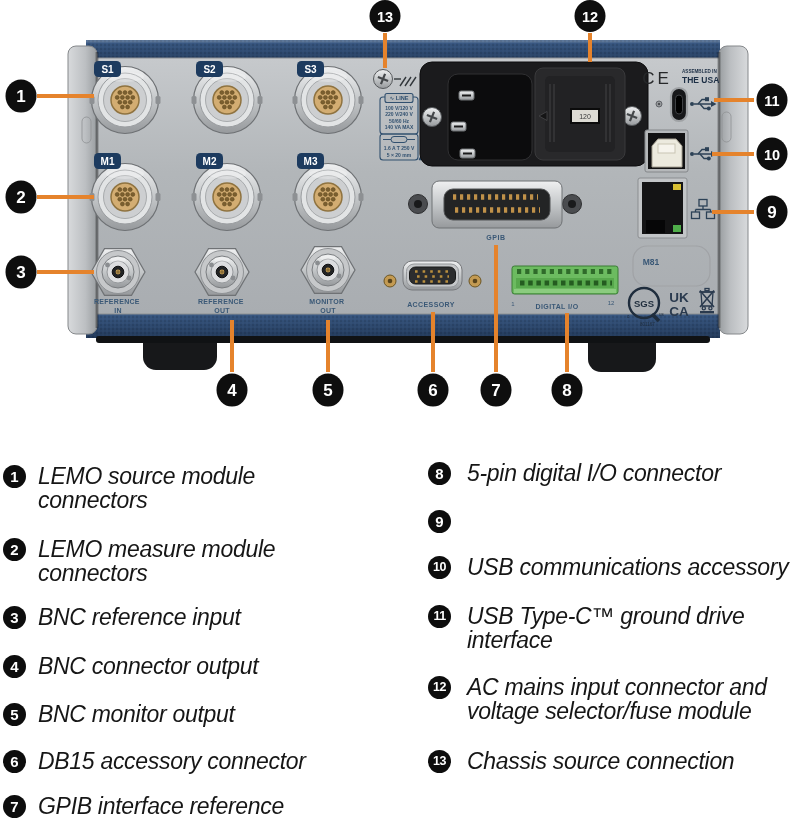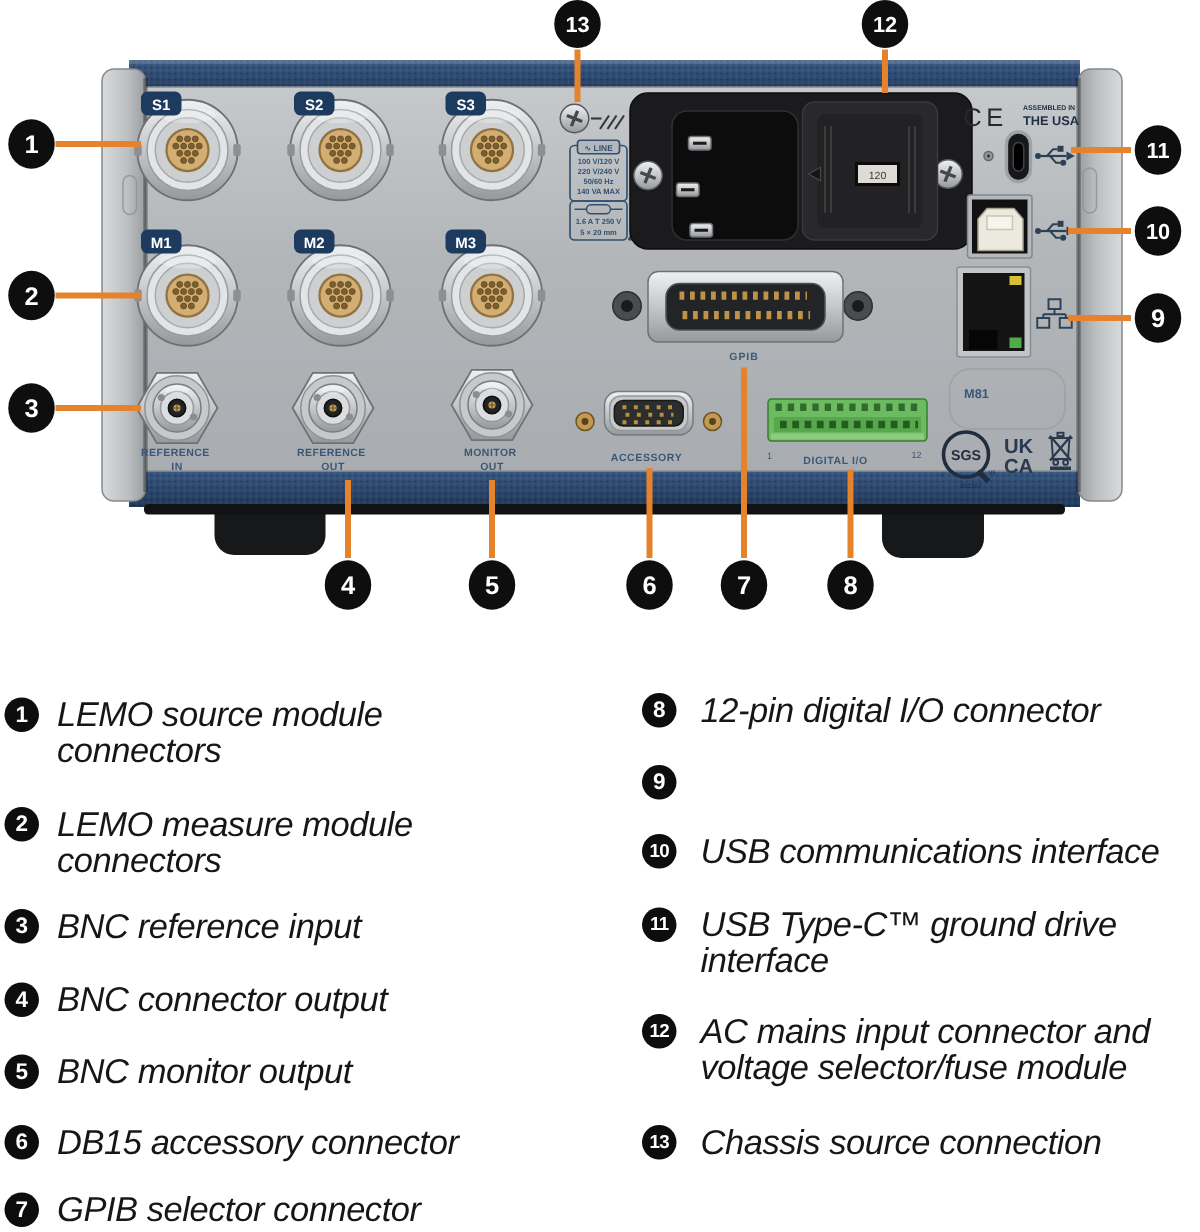--- a/index.html
+++ b/index.html
@@ -483,37 +483,37 @@
   </div>
   <div class="li col1" style="left:3px;top:749px">
     <span class="bdg">6</span>
     <span class="ltx">
           <span class="ln">DB15 accessory connector</span>
         </span>
   </div>
   <div class="li col1" style="left:3px;top:794px">
     <span class="bdg">7</span>
     <span class="ltx">
-          <span class="ln">GPIB selector connector</span>
+          <span class="ln">GPIB interface reference</span>
         </span>
   </div>
 
   <div class="li col2" style="left:428px;top:461px">
     <span class="bdg">8</span>
     <span class="ltx">
-          <span class="ln">12-pin digital I/O connector</span>
+          <span class="ln">5-pin digital I/O connector</span>
         </span>
   </div>
   <div class="li col2" style="left:428px;top:509px">
     <span class="bdg">9</span>
   </div>
   <div class="li col2" style="left:428px;top:555px">
     <span class="bdg two">10</span>
     <span class="ltx">
-          <span class="ln">USB communications interface</span>
+          <span class="ln">USB communications accessory</span>
         </span>
   </div>
   <div class="li col2" style="left:428px;top:604px">
     <span class="bdg two">11</span>
     <span class="ltx">
           <span class="ln">USB Type-C™ ground drive</span>
           <span class="ln">interface</span>
         </span>
   </div>
   <div class="li col2" style="left:428px;top:675px">

